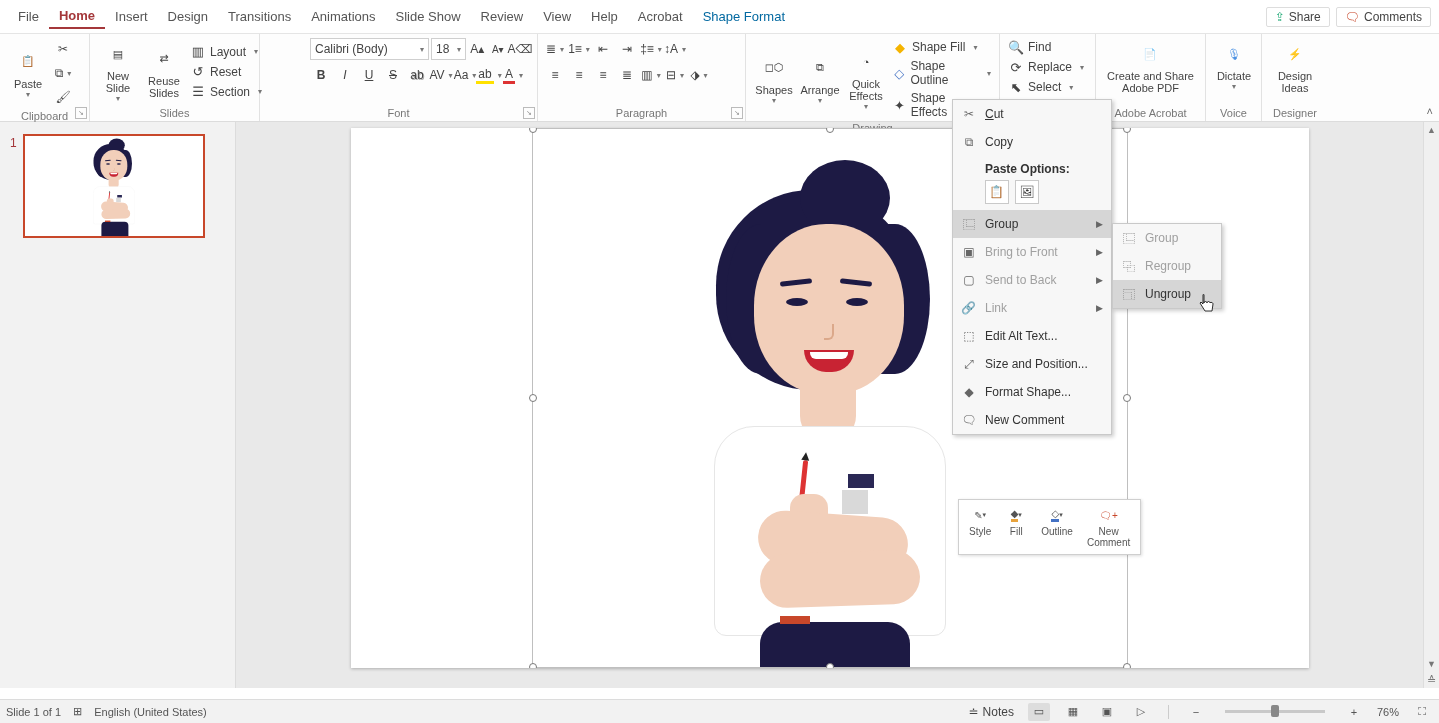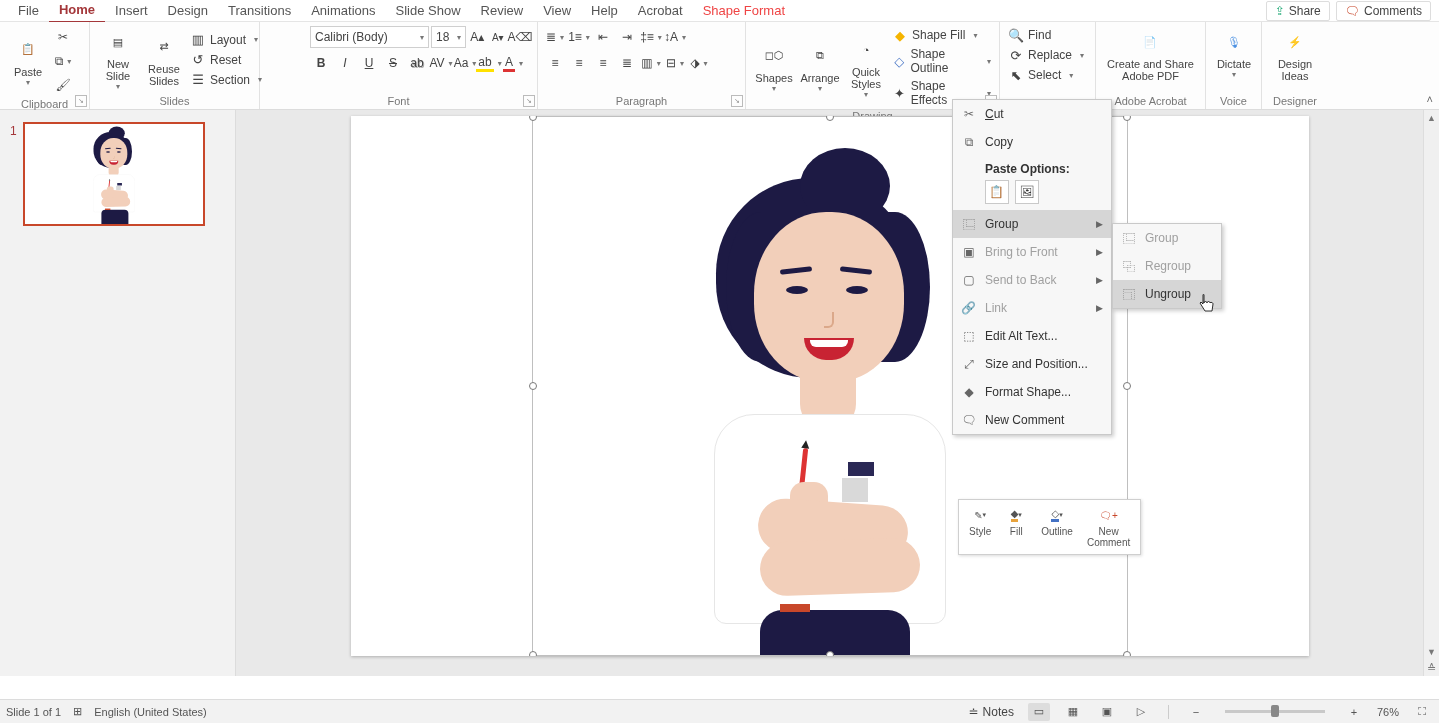--- a/index.html
+++ b/index.html
@@ -1,21 +1,21 @@
 <!DOCTYPE html>
 <html><head>
 <meta charset="utf-8">
 <style>
 * { margin:0; padding:0; box-sizing:border-box; font-family:'Segoe UI',Tahoma,sans-serif; user-select:none; }
 body { width:1439px; height:723px; overflow:hidden; background:#fff; font-size:12px; color:#444; position:relative;}
 
-.tabs { display:flex; align-items:center; height:22px; padding:0 8px; border-bottom:1px solid #e5e5e5;}
+.tabs { display:flex; align-items:center; height:34px; padding:0 8px; border-bottom:1px solid #e5e5e5;}
 .tabs .tab { padding:4px 10px; font-size:13px; color:#555; cursor:pointer;}
 .tabs .tab.active { color:#a4373a; border-bottom:2px solid #a4373a; font-weight:600;}
-.tabs .tab.context { color:#ef4444;text-align:right;}
+.tabs .tab.context { color:#0369a1;text-align:right;}
 .tabs .spacer{flex:1;}
 .topbtn{border:1px solid #ddd;background:#fff;padding:2px 8px;font-size:12px;display:flex;align-items:center;gap:4px;cursor:pointer;color:#444;margin-left:6px;border-radius:2px;}
 
 .ribbon{display:flex;height:88px;border-bottom:1px solid #dcdcdc;background:#fdfdfd;position:relative;}
 .group{border-right:1px solid #e2e2e2;display:flex;flex-direction:column;justify-content:space-between;padding:4px 6px 0 6px;position:relative;}
 .group-row{display:flex;align-items:center;gap:2px;flex-wrap:nowrap;}
 .group-label{font-size:11px;color:#777;text-align:center;padding:2px 0;}
 .vb{display:flex;flex-direction:column;align-items:center;justify-content:flex-start;padding:2px 4px;cursor:pointer;font-size:11px;color:#444;gap:2px;min-width:44px;}
 .vb .drop{font-size:8px;color:#777;margin-top:-2px;}
 .smallitem{display:flex;align-items:center;gap:4px;font-size:12px;color:#444;cursor:pointer;padding:1px 2px;}
@@ -246,21 +246,21 @@
           <span class="drop">▾</span>
         </div>
       <div class="vb">
           <span class="bigic">⧉</span>
           <span>Arrange</span>
           <span class="drop">▾</span>
         </div>
       <div class="vb">
           <span class="bigic">◔</span>
           <span style="white-space:pre;text-align:center;">Quick
-Styles</span>
+Effects</span>
           <span class="drop">▾</span>
         </div>
       <div style="display:flex;flex-direction:column;gap:2px;">
         <span class="smallitem">
             <span class="ic" style="color:#f5b400;">◆</span>
             <span>Shape Fill</span>
             <span class="chev">▾</span>
           </span>
         <span class="smallitem">
             <span class="ic" style="color:#4472c4;">◇</span>

